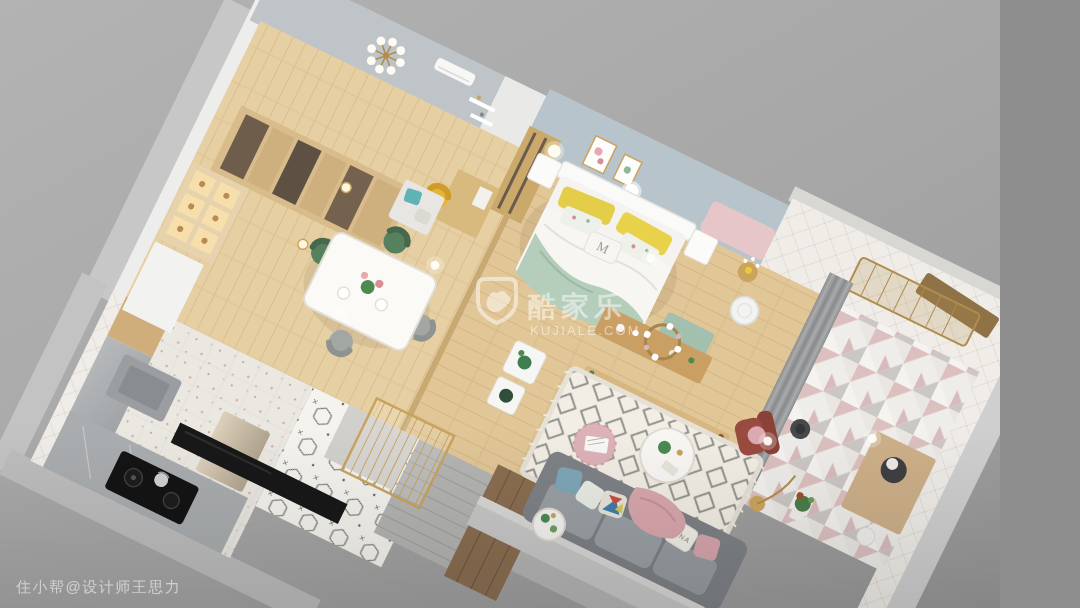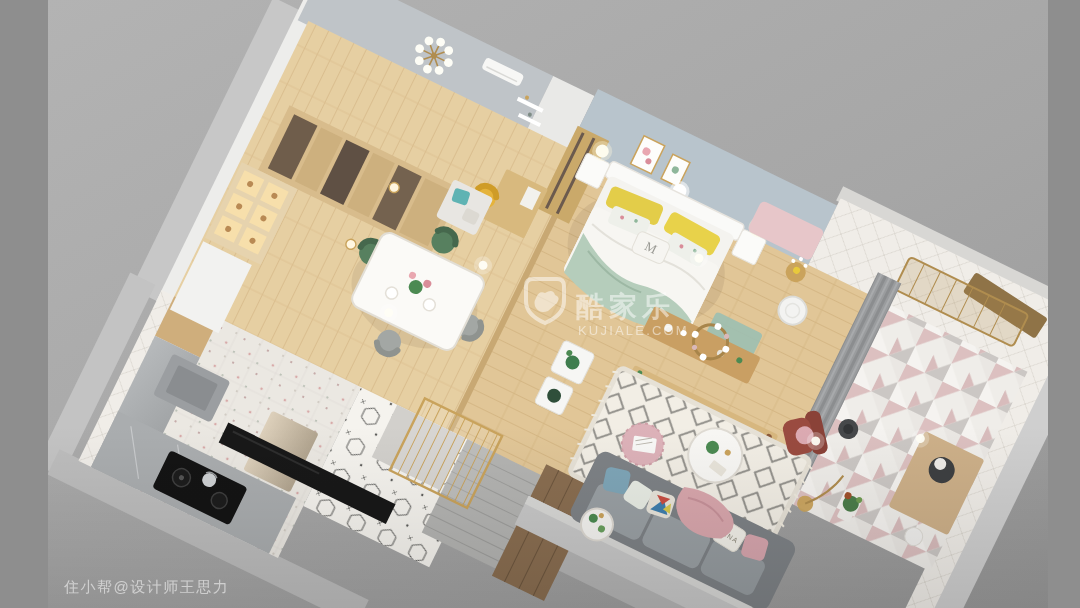--- a/index.html
+++ b/index.html
@@ -1,17 +1,17 @@
 <!DOCTYPE html>
 <html><head>
 <meta charset="utf-8">
 <style>
   html,body{margin:0;padding:0;background:#8e8e8e;}
   .stage{position:relative;width:1000px;height:608px;overflow:hidden;
-         font-family:"Liberation Sans",sans-serif;margin-left:48px;}
+         font-family:"Liberation Sans",sans-serif;}
   svg{display:block;}
   text{font-family:"Liberation Sans",sans-serif;}
   .serif{font-family:"Liberation Serif",serif;}
 </style>
 </head>
 <body>
 
 <div class="stage">
 <svg width="1080" height="608" viewBox="0 0 1080 608">
   <defs>

